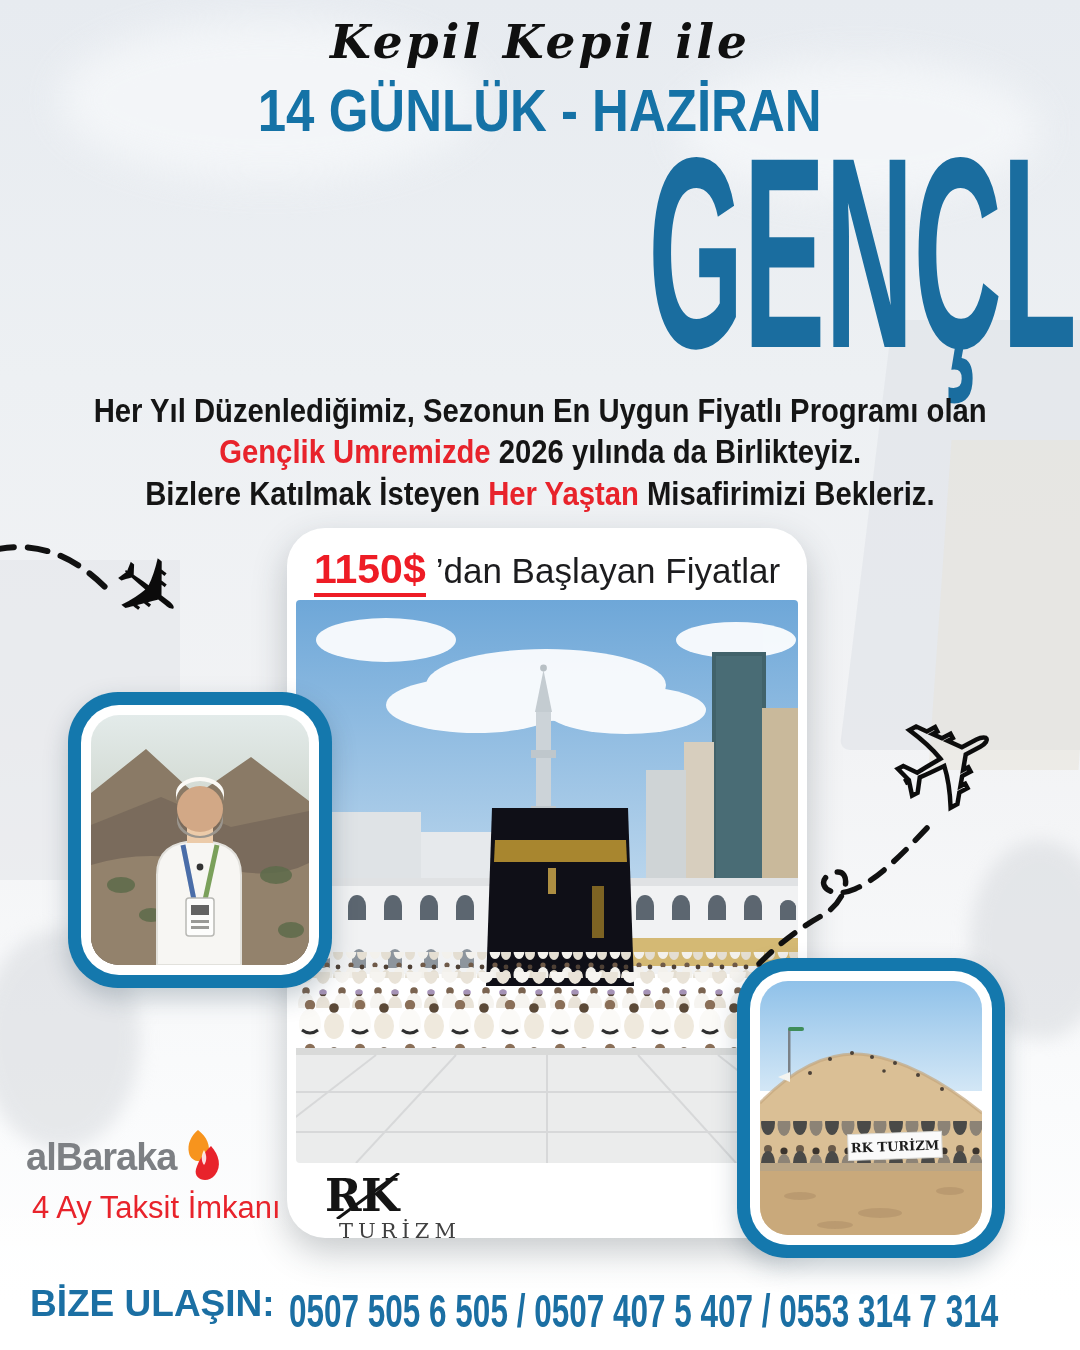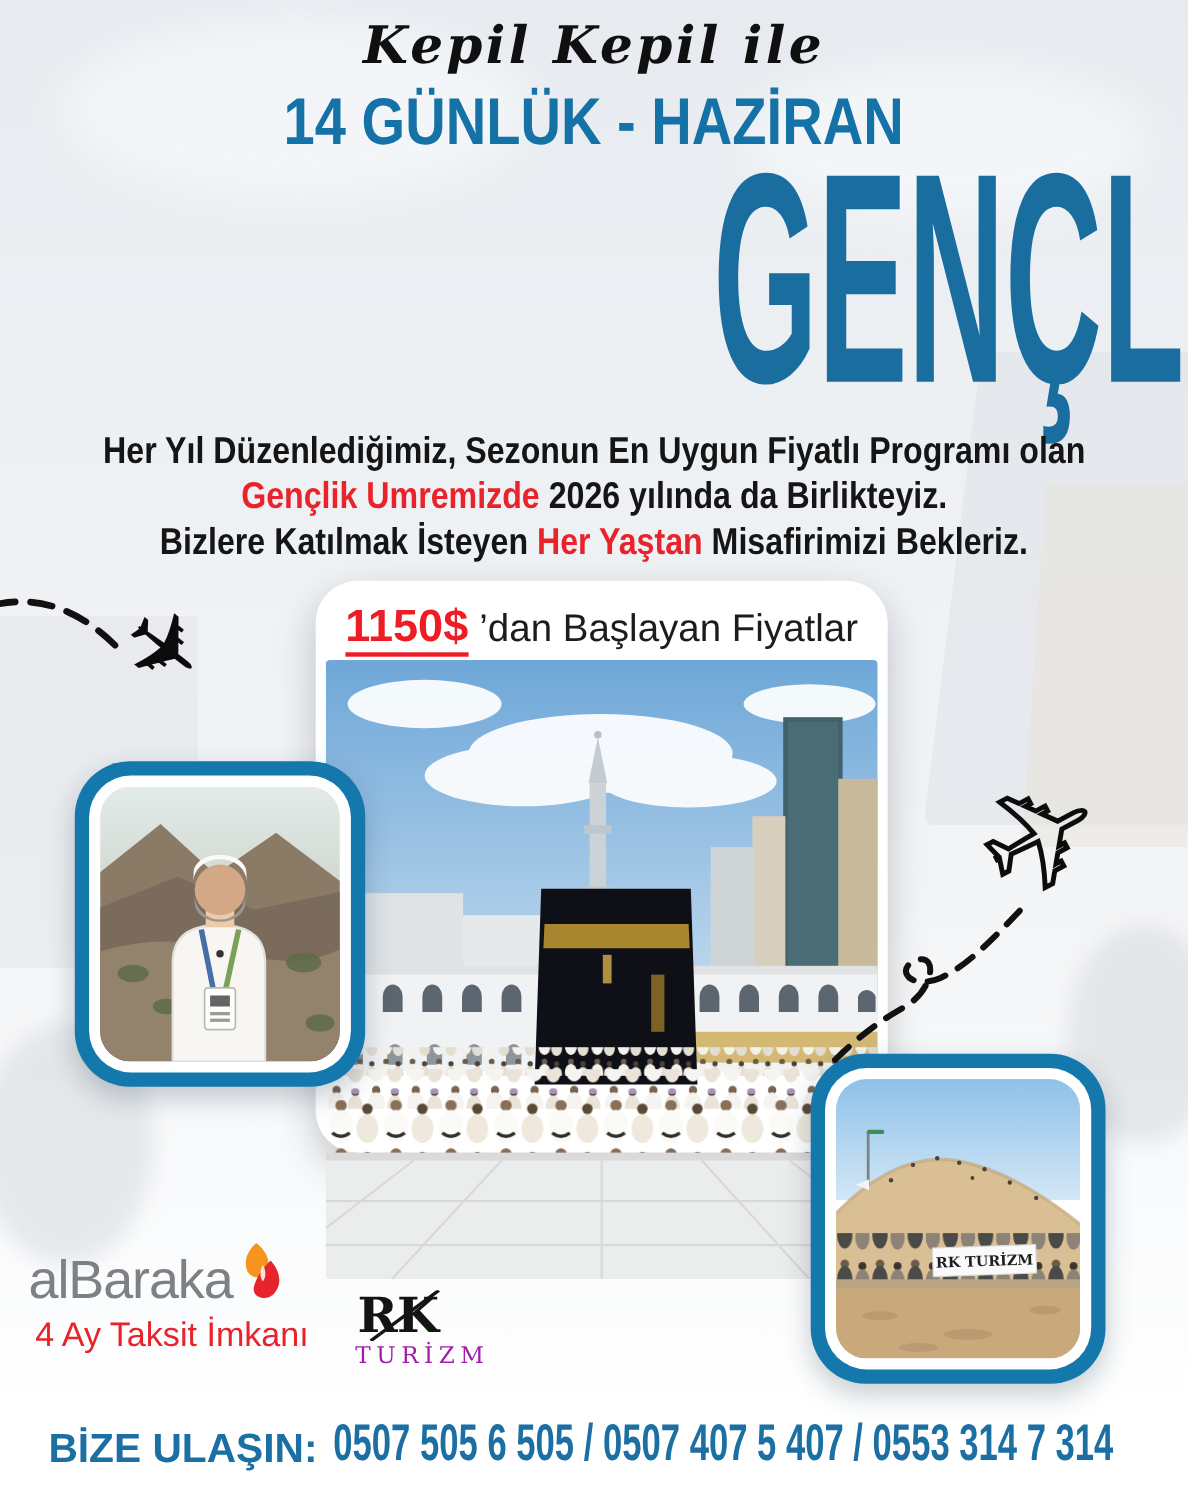--- a/index.html
+++ b/index.html
@@ -24,54 +24,54 @@
   .subtitle { top:76px; color:#1572a6; font-weight:bold; font-size:60px; letter-spacing:0px; white-space:nowrap; }
   .subtitle .condense { transform:scaleX(.85); }
   .main-title { top:128px; color:#1a6d9f; font-weight:bold; font-size:272px; line-height:.92; white-space:nowrap; }
   .main-title .condense { transform:scaleX(.45); }
 
   .intro { top:390px; font-weight:bold; font-size:34px; color:#151515; line-height:1.22; }
   .intro .condense { transform:scaleX(.86); white-space:nowrap; }
   .red { color:#e8232b; }
 
   
-  .card { position:absolute; left:287px; top:528px; width:520px; height:520px; background:#ffffff;
+  .card { position:absolute; left:287px; top:528px; width:520px; height:710px; background:#ffffff;
     border-radius:38px; box-shadow:0 14px 34px rgba(40,50,60,.25); z-index:2; }
   .price-row { position:absolute; top:18px; left:0; right:0; text-align:center; white-space:nowrap; }
   .price-amount { color:#ee1c25; font-weight:bold; font-size:41px; border-bottom:4px solid #ee1c25; padding-bottom:1px; }
   .price-rest { color:#1c1c1e; font-size:35px; font-weight:500; margin-left:10px; }
   .card-photo { position:absolute; left:9px; right:9px; top:72px; height:563px; overflow:hidden; border-radius:4px; }
   .card-photo svg { display:block; }
 
   .rk-logo { position:absolute; left:36px; top:645px; width:150px; }
-  .rk-word { font-family:"DejaVu Serif", serif; font-size:21px; letter-spacing:5px; color:#a21caf; margin-top:-4px; }
+  .rk-word { font-family:"DejaVu Serif", serif; font-size:21px; letter-spacing:5px; color:#404040; margin-top:-4px;margin-left:16px; }
 
   
   .frame { position:absolute; background:#1478ad; border-radius:50px; padding:13px; z-index:3;
     box-shadow:0 10px 24px rgba(30,60,80,.25); }
   .frame-inner { background:#ffffff; border-radius:38px; padding:10px; width:100%; height:100%; }
   .frame-photo { border-radius:28px; overflow:hidden; width:100%; height:100%; }
   .frame-left { left:68px; top:692px; width:264px; height:296px; }
   .frame-dune { left:737px; top:958px; width:268px; height:300px; }
 
   
   .plane-solid { position:absolute; left:112px; top:540px; font-family:"DejaVu Sans", sans-serif;
     font-size:86px; color:#0b0b0b; transform:rotate(38deg); z-index:4; }
   .plane-outline { position:absolute; left:893px; top:688px; font-family:"DejaVu Sans", sans-serif;
     font-size:128px; color:transparent; -webkit-text-stroke:4.5px #0c0c0c; transform:rotate(-28deg); z-index:4; }
   .trail { position:absolute; z-index:4; }
 
   
   .albaraka { position:absolute; left:26px; top:1136px; z-index:3; }
   .albaraka-row { display:flex; align-items:flex-start; }
-  .albaraka-brand { font-size:49px; font-weight:normal; color:#7d8084; letter-spacing:-1px; }
+  .albaraka-brand { font-size:38px; font-weight:bold; color:#7d8084; letter-spacing:-1px; }
   .albaraka-tagline { font-size:31px; font-weight:normal; color:#e8232b; margin:4px 0 0 6px; }
 
   
-  .contact { position:absolute; left:44px; top:1283px; right:10px; display:flex; align-items:flex-end; z-index:3; white-space:nowrap; }
+  .contact { position:absolute; left:30px; top:1283px; right:10px; display:flex; align-items:flex-start; z-index:3; white-space:nowrap; }
   .contact-label { color:#1b6fa3; font-weight:bold; font-size:37px; letter-spacing:0; }
   .contact-phones { color:#1b6fa3; font-weight:bold; font-size:47px; display:inline-block;
     transform:scaleX(.67); transform-origin:0 60%; margin-left:14px; }
 </style>
 </head>
 <body>
 
 <div class="poster">
 
   <div>

